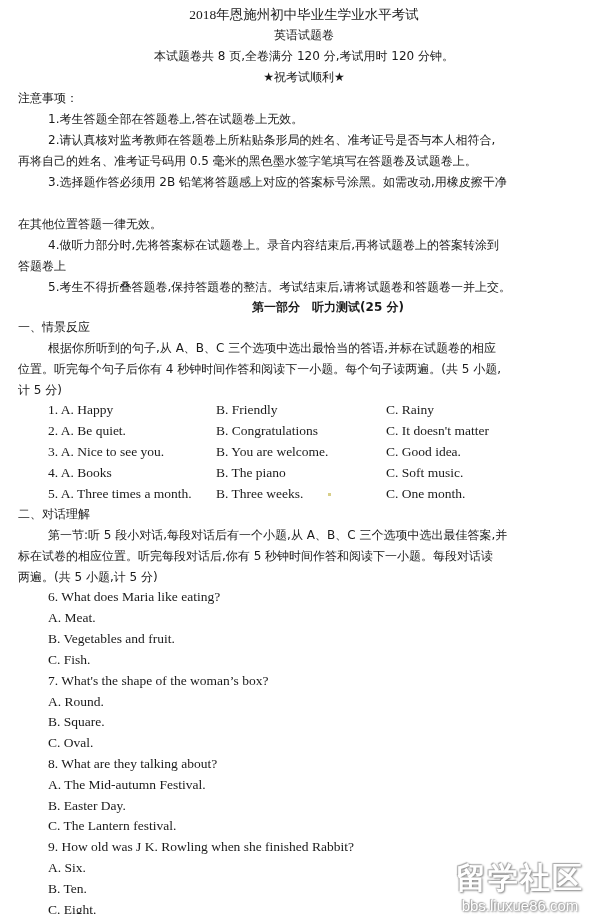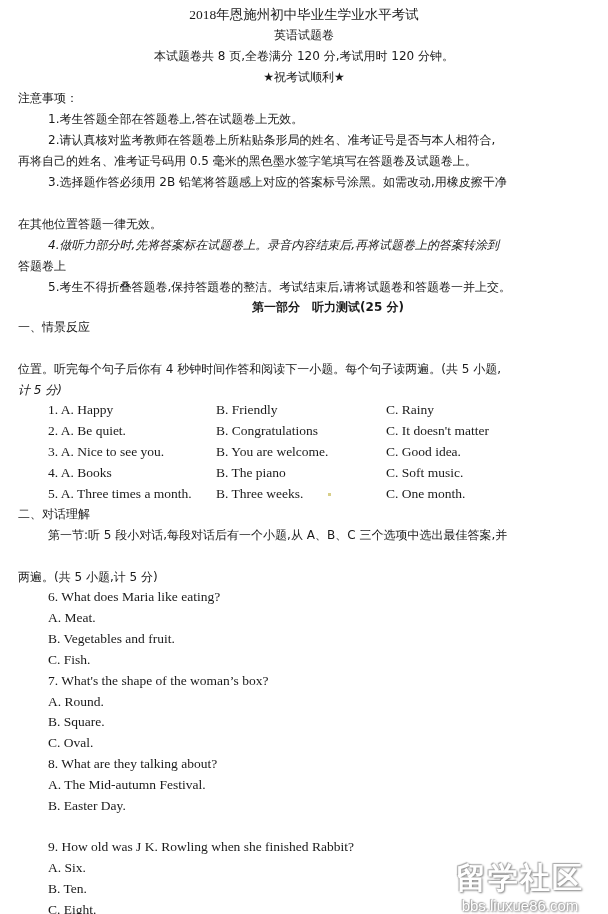--- a/index.html
+++ b/index.html
@@ -81,29 +81,30 @@
   <div class="line center cjk" style="top:21px;">英语试题卷</div>
   <div class="line center cjk" style="top:42px;">本试题卷共 8 页,全卷满分 120 分,考试用时 120 分钟。</div>
   <div class="line center cjk" style="top:63px;">★祝考试顺利★</div>
 
   <div class="line cjk" style="left:18px; top:84px;">注意事项：</div>
   <div class="line cjk" style="left:48px; top:105px;">1.考生答题全部在答题卷上,答在试题卷上无效。</div>
   <div class="line cjk" style="left:48px; top:126px;">2.请认真核对监考教师在答题卷上所粘贴条形局的姓名、准考证号是否与本人相符合,</div>
   <div class="line cjk" style="left:18px; top:147px;">再将自己的姓名、准考证号码用 0.5 毫米的黑色墨水签字笔填写在答题卷及试题卷上。</div>
   <div class="line cjk" style="left:48px; top:168px;">3.选择题作答必须用 2B 铅笔将答题感上对应的答案标号涂黑。如需改动,用橡皮擦干净</div>
   <div class="line cjk" style="left:18px; top:210px;">在其他位置答题一律无效。</div>
-  <div class="line cjk" style="left:48px; top:231px;font-style:italic;">4.做听力部分时,先将答案标在试题卷上。录音内容结束后,再将试题卷上的答案转涂到</div>
+  <div class="line cjk" style="left:48px; top:231px;">4.做听力部分时,先将答案标在试题卷上。录音内容结束后,再将试题卷上的答案转涂到</div>
   <div class="line cjk" style="left:18px; top:252px;">答题卷上</div>
   <div class="line cjk" style="left:48px; top:273px;">5.考生不得折叠答题卷,保持答題卷的整洁。考试结束后,请将试题卷和答题卷一并上交。</div>
 
   <div class="line center cjk bold" style="top:293px;margin-left:24px;">第一部分　听力测试(25 分)</div>
 
   <div class="line cjk" style="left:18px; top:313px;">一、情景反应</div>
+  <div class="line cjk" style="left:48px; top:334px;">根据你所听到的句子,从 A、B、C 三个选项中选出最恰当的答语,并标在试题卷的相应</div>
   <div class="line cjk" style="left:18px; top:355px;">位置。听完每个句子后你有 4 秒钟时间作答和阅读下一小题。每个句子读两遍。(共 5 小题,</div>
-  <div class="line cjk" style="left:18px; top:376px;font-style:italic;">计 5 分)</div>
+  <div class="line cjk" style="left:18px; top:376px;">计 5 分)</div>
 
   <div class="line en" style="left:0; top:396px; width:608px;">
     <span class="col" style="left:48px;">1. A. Happy</span>
     <span class="col" style="left:216px;">B. Friendly</span>
     <span class="col" style="left:386px;">C. Rainy</span>
   </div>
   <div class="line en" style="left:0; top:417px; width:608px;">
     <span class="col" style="left:48px;">2. A. Be quiet.</span>
     <span class="col" style="left:216px;">B. Congratulations</span>
     <span class="col" style="left:386px;">C. It doesn't matter</span>
@@ -120,33 +121,35 @@
   </div>
   <div class="line en" style="left:0; top:480px; width:608px;">
     <span class="col" style="left:48px;">5. A. Three times a month.</span>
     <span class="col" style="left:216px;">B. Three weeks.</span>
     <span class="col" style="left:386px;">C. One month.</span>
   </div>
   <div class="dot"></div>
 
   <div class="line cjk" style="left:18px; top:500px;">二、对话理解</div>
   <div class="line cjk" style="left:48px; top:521px;">第一节:听 5 段小对话,每段对话后有一个小题,从 A、B、C 三个选项中选出最佳答案,并</div>
+  <div class="line cjk" style="left:18px; top:542px;">标在试卷的相应位置。听完每段对话后,你有 5 秒钟时间作答和阅读下一小题。每段对话读</div>
   <div class="line cjk" style="left:18px; top:563px;">两遍。(共 5 小题,计 5 分)</div>
 
   <div class="line en" style="left:48px; top:583px;">6. What does Maria like eating?</div>
   <div class="line en" style="left:48px; top:604px;">A. Meat.</div>
   <div class="line en" style="left:48px; top:625px;">B. Vegetables and fruit.</div>
   <div class="line en" style="left:48px; top:646px;">C. Fish.</div>
   <div class="line en" style="left:48px; top:667px;">7. What's the shape of the woman’s box?</div>
   <div class="line en" style="left:48px; top:688px;">A. Round.</div>
   <div class="line en" style="left:48px; top:708px;">B. Square.</div>
   <div class="line en" style="left:48px; top:729px;">C. Oval.</div>
   <div class="line en" style="left:48px; top:750px;">8. What are they talking about?</div>
   <div class="line en" style="left:48px; top:771px;">A. The Mid-autumn Festival.</div>
   <div class="line en" style="left:48px; top:792px;">B. Easter Day.</div>
+  <div class="line en" style="left:48px; top:812px;">C. The Lantern festival.</div>
   <div class="line en" style="left:48px; top:833px;">9. How old was J K. Rowling when she finished Rabbit?</div>
   <div class="line en" style="left:48px; top:854px;">A. Six.</div>
   <div class="line en" style="left:48px; top:875px;">B. Ten.</div>
   <div class="line en" style="left:48px; top:896px;">C. Eight.</div>
 
   <div class="watermark">
     <div class="wm-big">留学社区</div>
     <div class="wm-small">bbs.liuxue86.com</div>
   </div>
 

